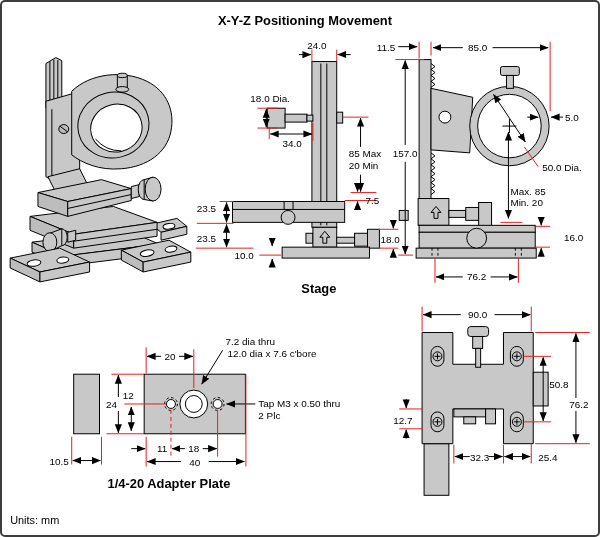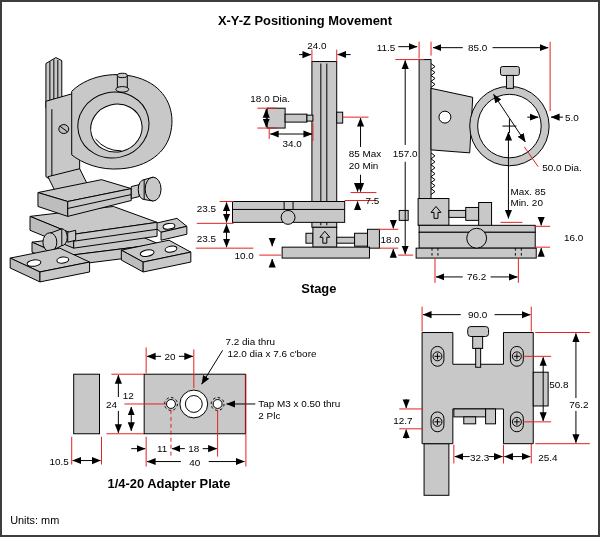--- a/index.html
+++ b/index.html
@@ -1,21 +1,21 @@
 <!DOCTYPE html>
 <html style="--part-fill: #c8c8c8; --dim-red: #e32020;"><head>
 <meta charset="utf-8">
 <style>
   html,body{margin:0;padding:0;background:#ffffff;}
   .canvas{
     position:relative;
     width:600px;height:537px;
     box-sizing:border-box;
     border:2px solid #3d3d3d;
-    border-radius:0;
+    border-radius:5px;
     background:#ffffff;
     overflow:hidden;
     font-family:"Liberation Sans", sans-serif;
   }
   svg text{
     font-family:"Liberation Sans", sans-serif;
     font-size:10px;
     fill:#000;
   }
   svg text.big{font-size:13px;font-weight:bold;}

